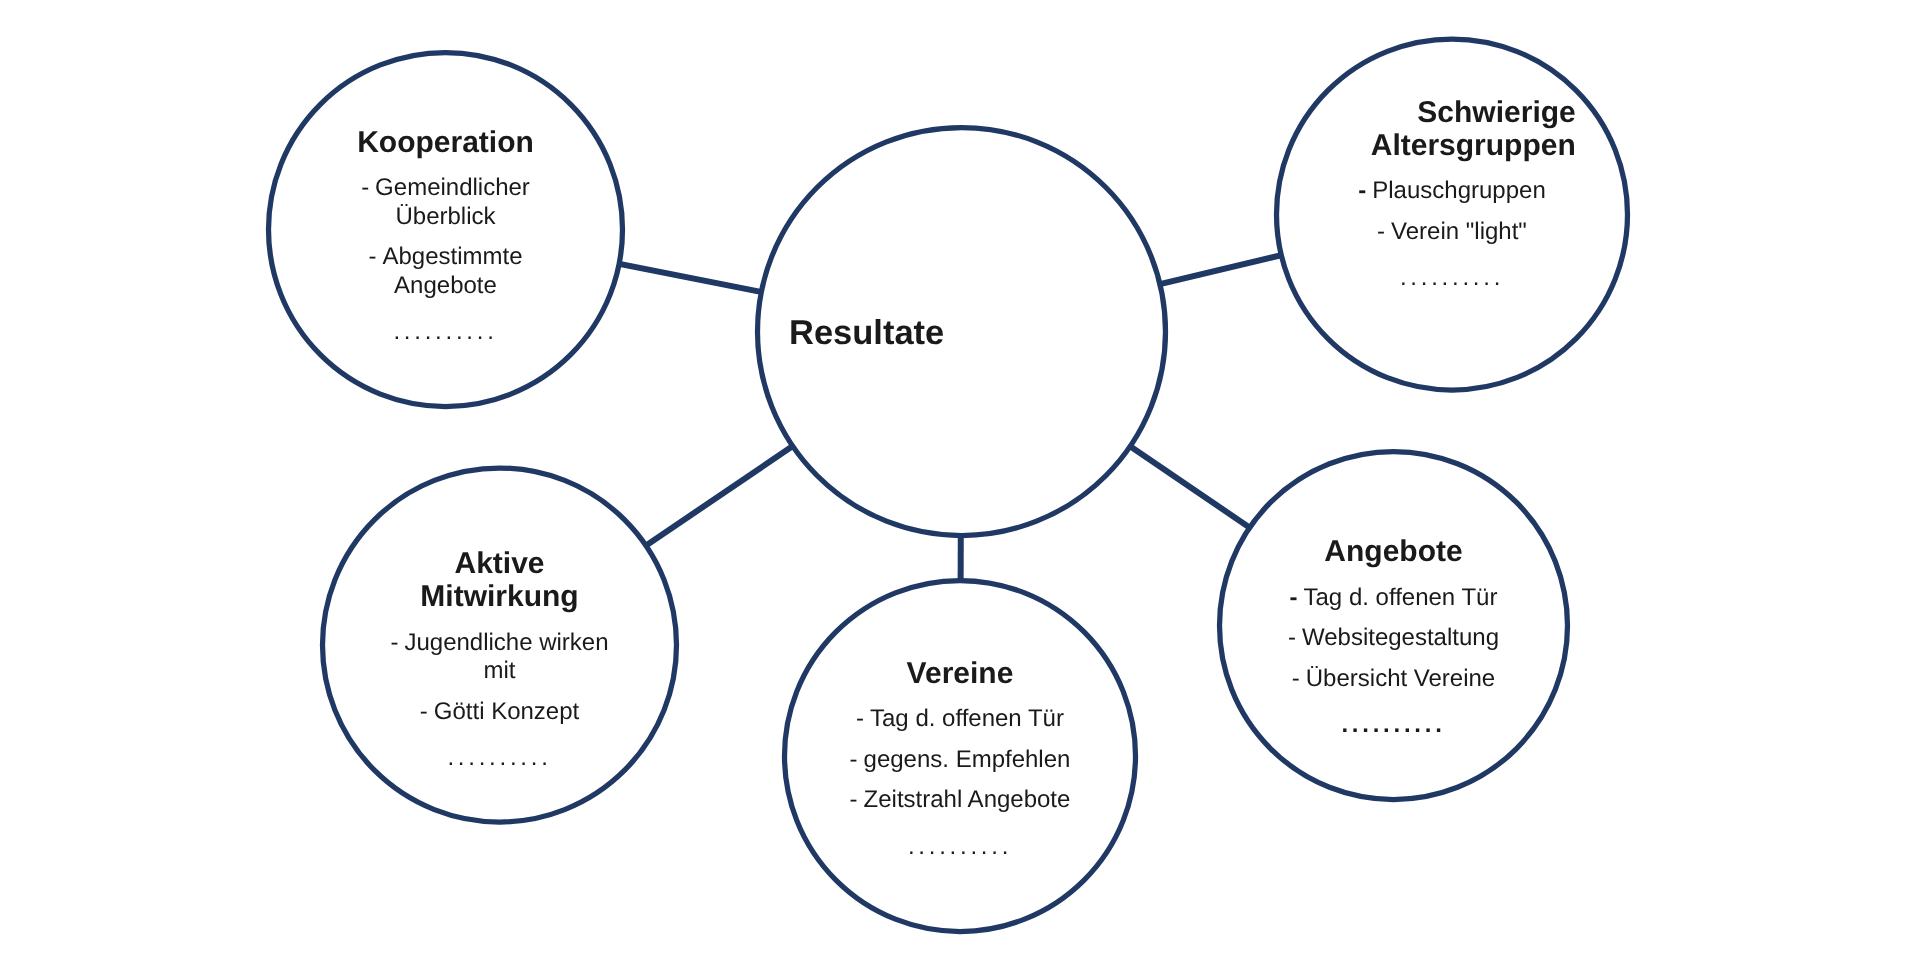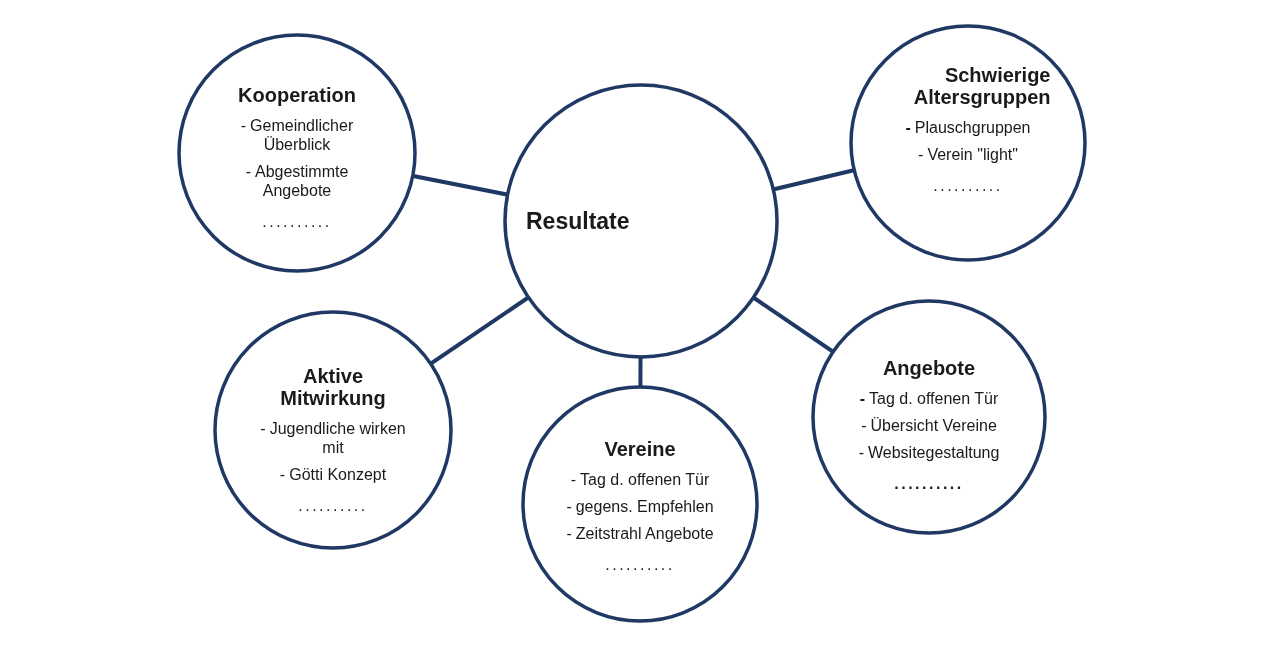--- a/index.html
+++ b/index.html
@@ -103,19 +103,19 @@
         <div class="item"><span class="dash">-</span>gegens. Empfehlen</div>
         <div class="item"><span class="dash">-</span>Zeitstrahl Angebote</div>
         <div class="item dots">..........</div>
       </div>
   </div>
 
   <div class="node" style="left:929px; top:357px; width:190px;">
     <div class="node-title">Angebote</div>
     <div class="node-items">
         <div class="item"><span class="dash bold">-</span>Tag d. offenen Tür</div>
+        <div class="item"><span class="dash">-</span>Websitegestaltung</div>
         <div class="item"><span class="dash">-</span>Übersicht Vereine</div>
-        <div class="item"><span class="dash">-</span>Websitegestaltung</div>
         <div class="item dots bold">..........</div>
       </div>
   </div>
 
 </div>
 
 </body></html>

